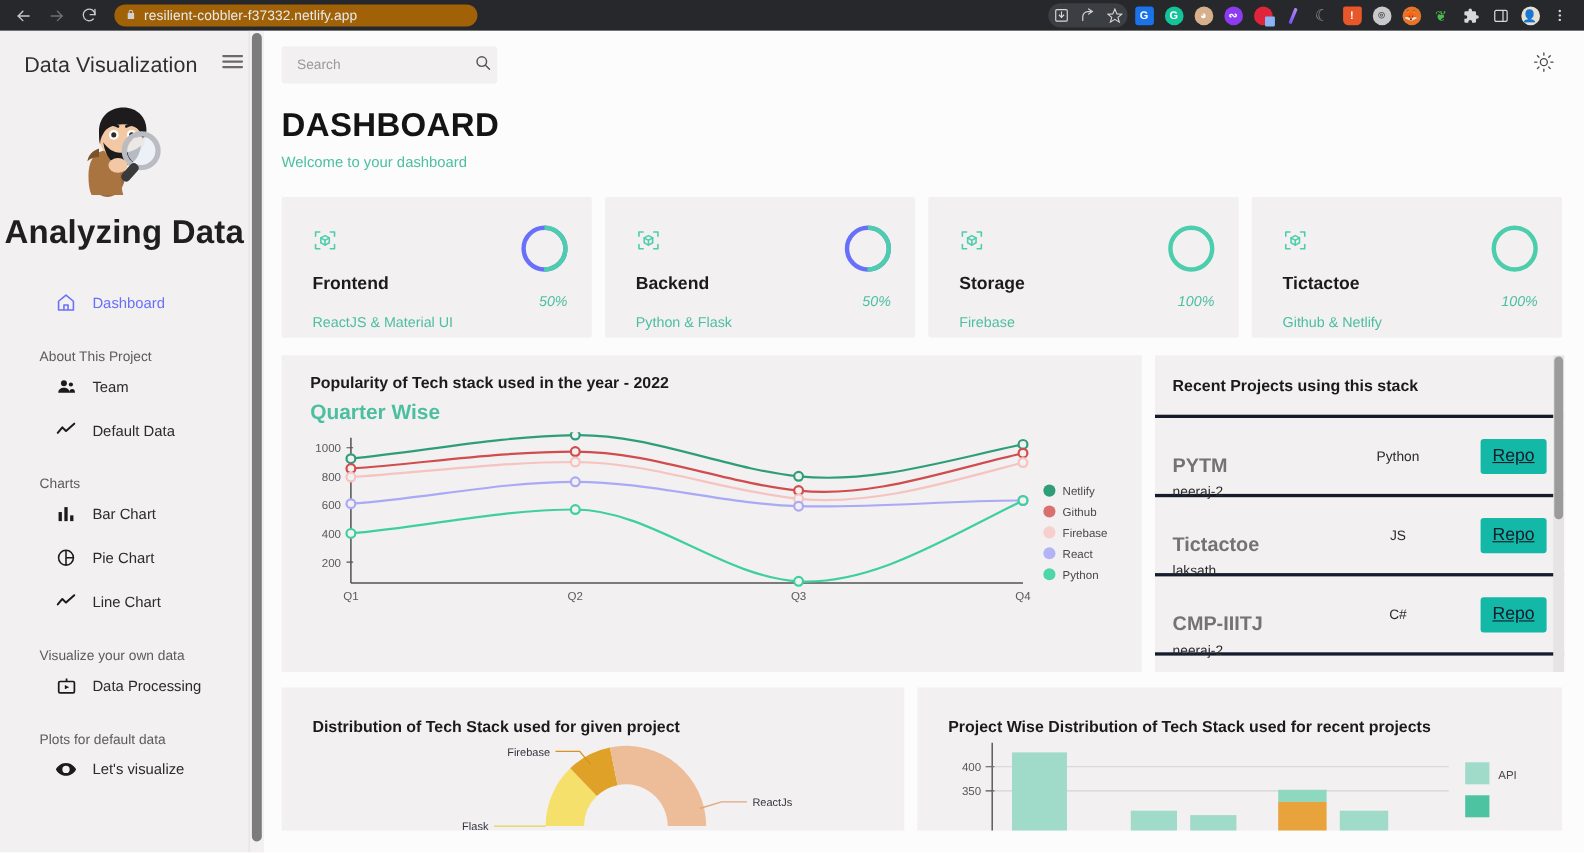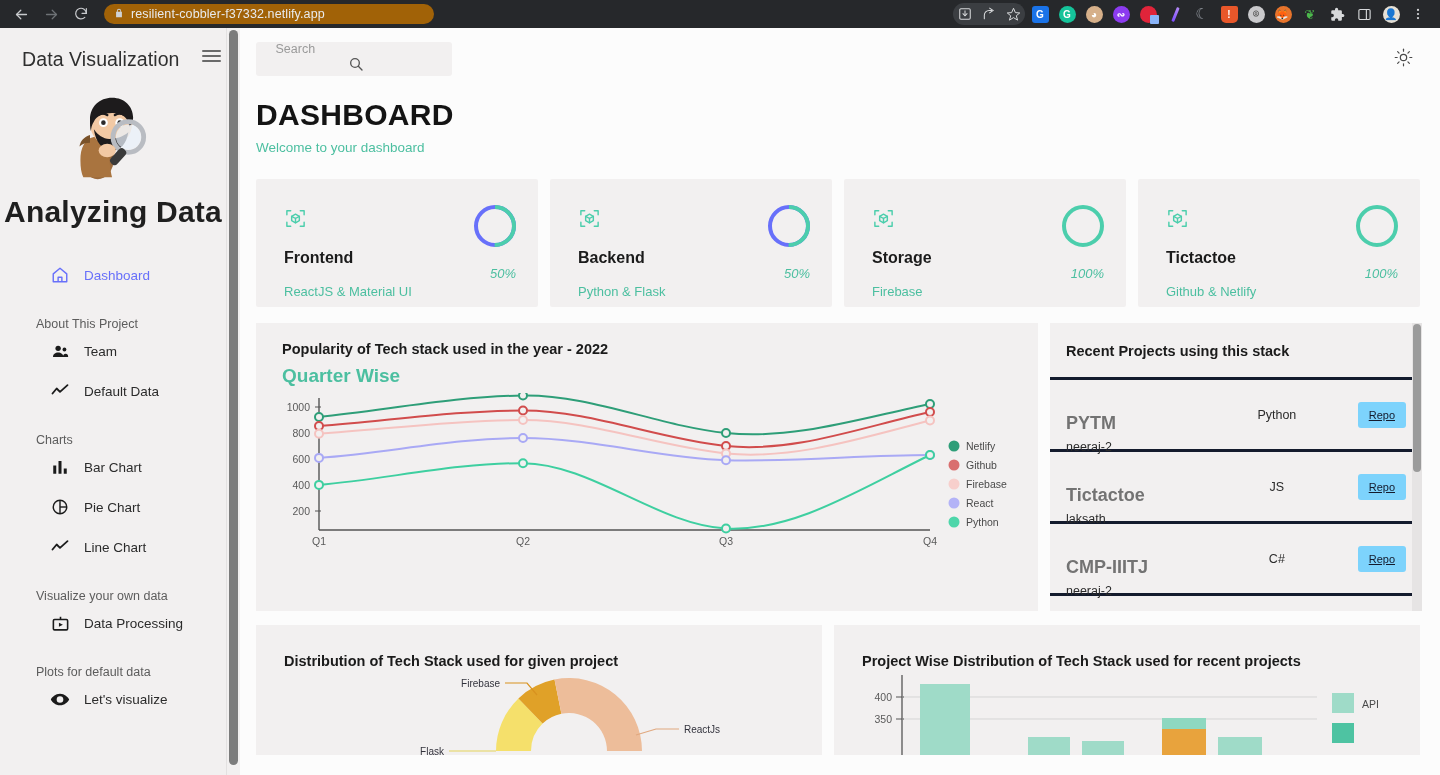--- a/index.html
+++ b/index.html
@@ -72,21 +72,21 @@
   .sb-item.active .lbl { color: #6870fa; }
   .sb-item.active .ico svg { stroke: #6870fa; }
   #sb-dashboard { margin-top: 26px; }
 
   
   #main { flex: 1 1 auto; background: #fcfcfc; height: 747px; position: relative;
           overflow: hidden; }
   #topbar { display: flex; align-items: center; padding: 14px 22px 0 16px; }
   #search-box {
     width: 196px; height: 34px; background: #f2f0f0; border-radius: 3px;
-    display: flex; align-items: center; padding: 0 10px 0 14px; flex-direction: column;
+    display: flex; align-items: center; padding: 0 10px 0 14px;
   }
   #search-input {
     border: none; outline: none; background: transparent; flex: 1 1 auto;
     font-size: 12.5px; color: #808080; font-family: "Liberation Sans", sans-serif;
   }
   #search-input::placeholder { color: #9a9a9a; }
   #theme-toggle { margin-left: auto; width: 30px; height: 30px; display:flex;
                   align-items:center; justify-content:center; cursor: pointer; }
 
   #page-head { padding: 22px 0 0 16px; }
@@ -115,21 +115,21 @@
   #recent-panel { width: 372px; flex: 0 0 372px; background: #f2f0f0; height: 288px;
                   position: relative; overflow: hidden; }
   #recent-head { padding: 20px 0 18px 16px; font-size: 14.5px; font-weight: bold; color: #1b1b1b; }
   .proj-row { display: flex; align-items: center; border-top: 3px solid #141b2d;
               padding: 14px 16px 14px 16px; height: 72px; }
   .proj-left { width: 130px; }
   .proj-name { font-size: 18px; color: #737373; font-weight: bold; margin-top: 37px; }
   .proj-user { font-size: 12.5px; color: #2b2b2b; margin-top: 6px; }
   .proj-tech { flex: 1 1 auto; text-align: center; font-size: 12.5px; color: #2b2b2b; }
   .repo-btn {
-    background: #7dd3fc; color: #141b2d; font-size: 11px; border: none; border-radius: 3px;
+    background: #14b8a6; color: #141b2d; font-size: 16px; border: none; border-radius: 3px;
     padding: 7px 11px; text-decoration: underline; cursor: pointer;
     font-family: "Liberation Sans", sans-serif;
   }
   #rp-track { position: absolute; right: 0; top: 0; width: 10px; height: 288px; background: #e6e4e4; }
   #rp-thumb { position: absolute; right: 1px; top: 1px; width: 8px; height: 148px;
               background: #9b9b9b; border-radius: 4px; }
 
   
   #bot-row { display: flex; gap: 12px; padding: 14px 20px 0 16px; }
   .bot-panel { background: #f2f0f0; height: 130px; position: relative; overflow: hidden;

